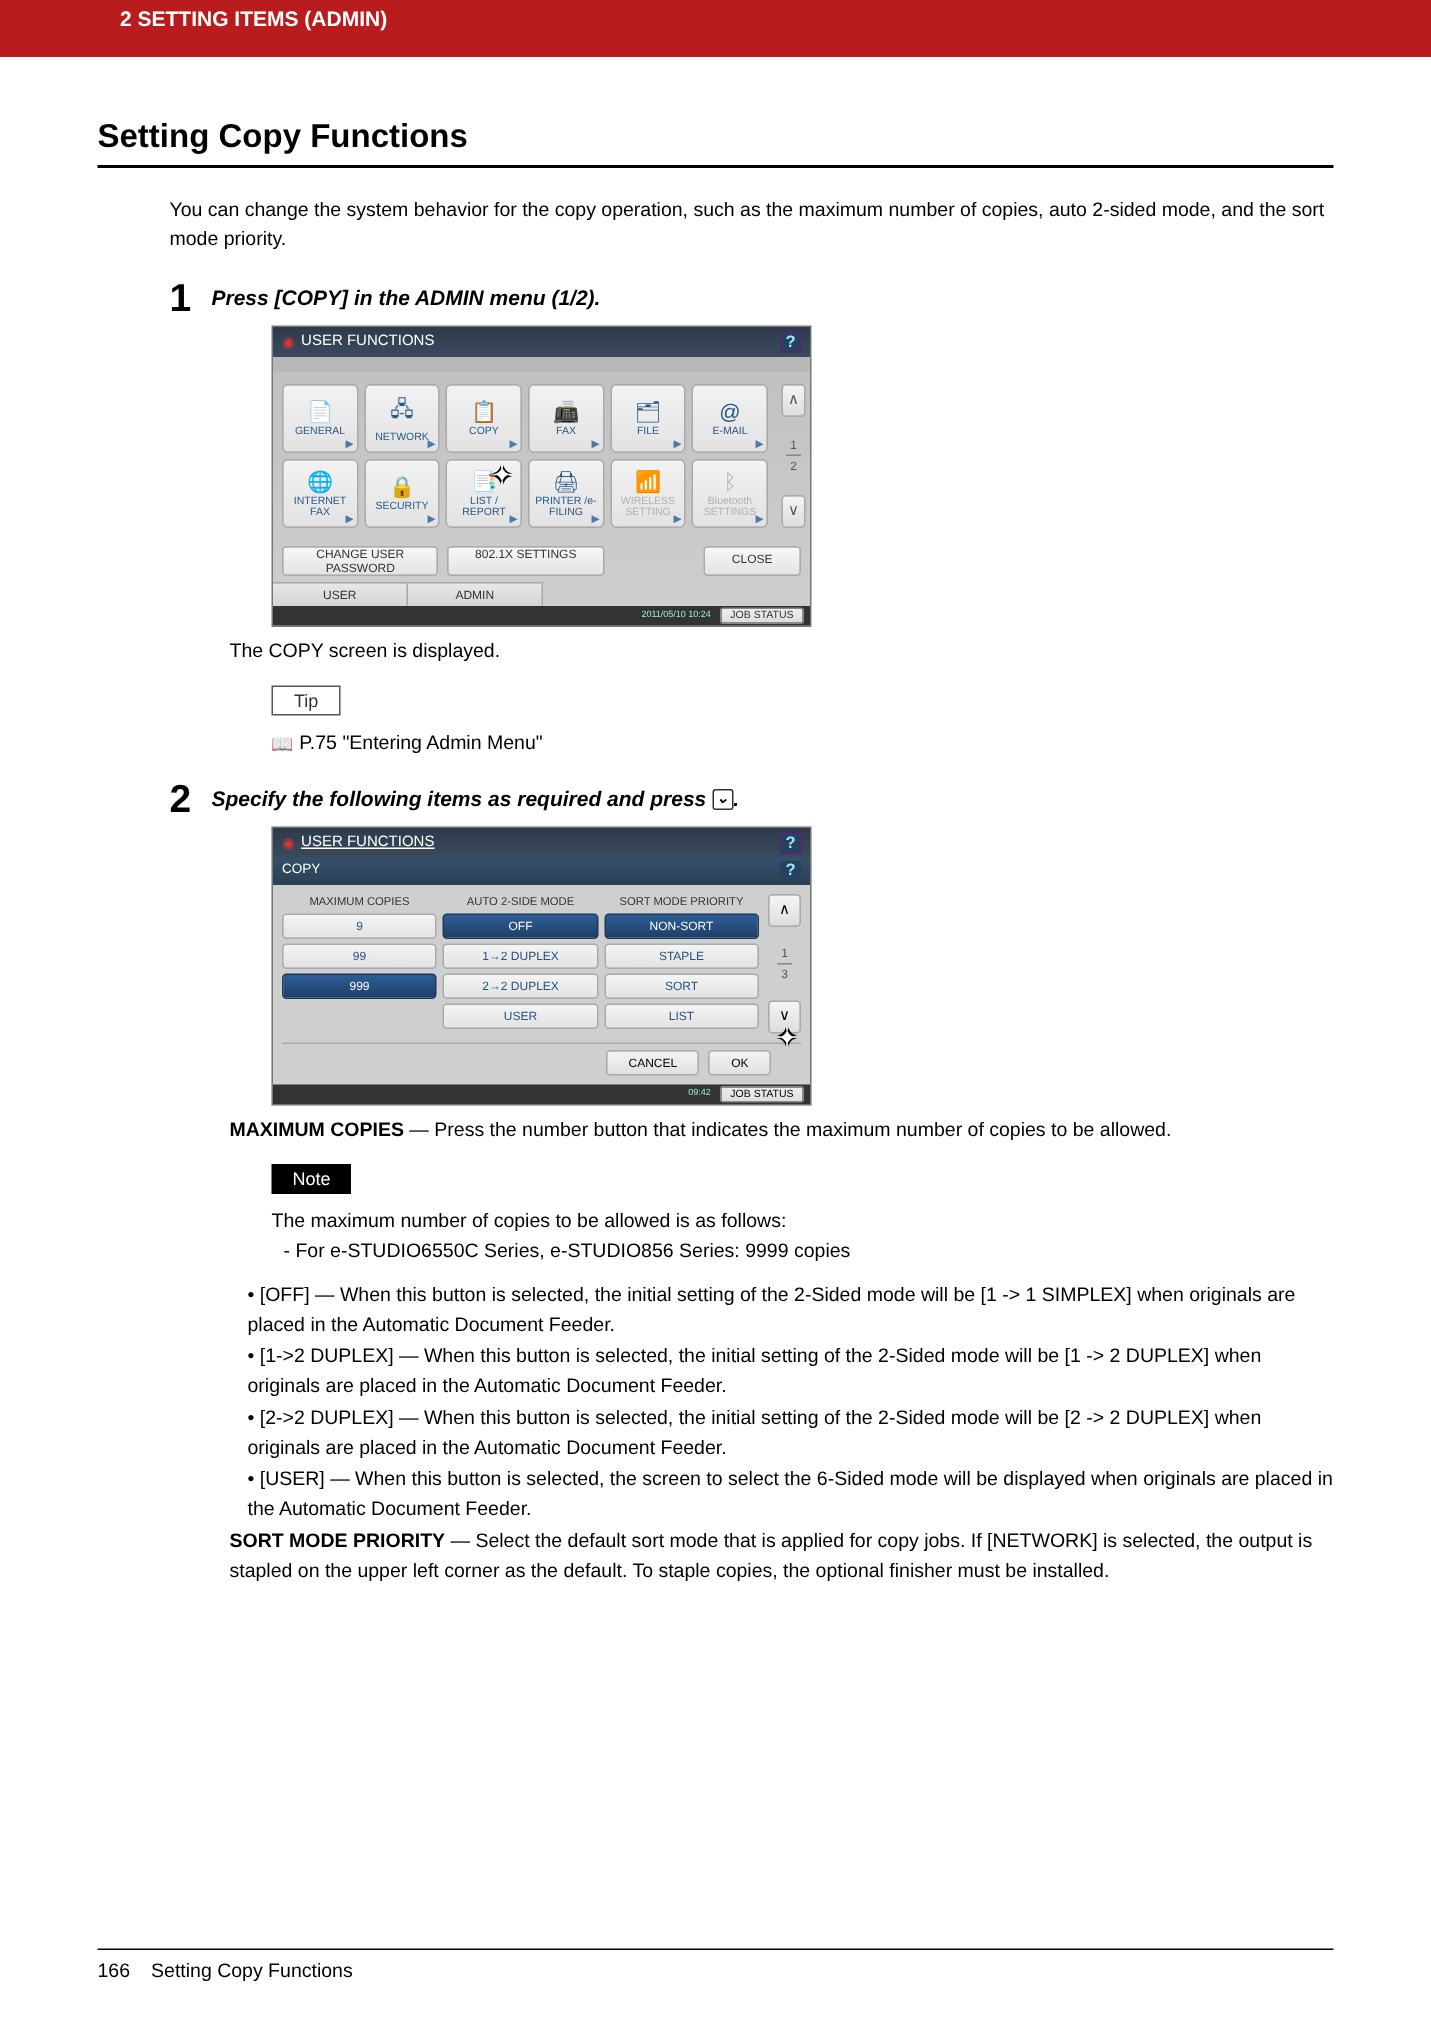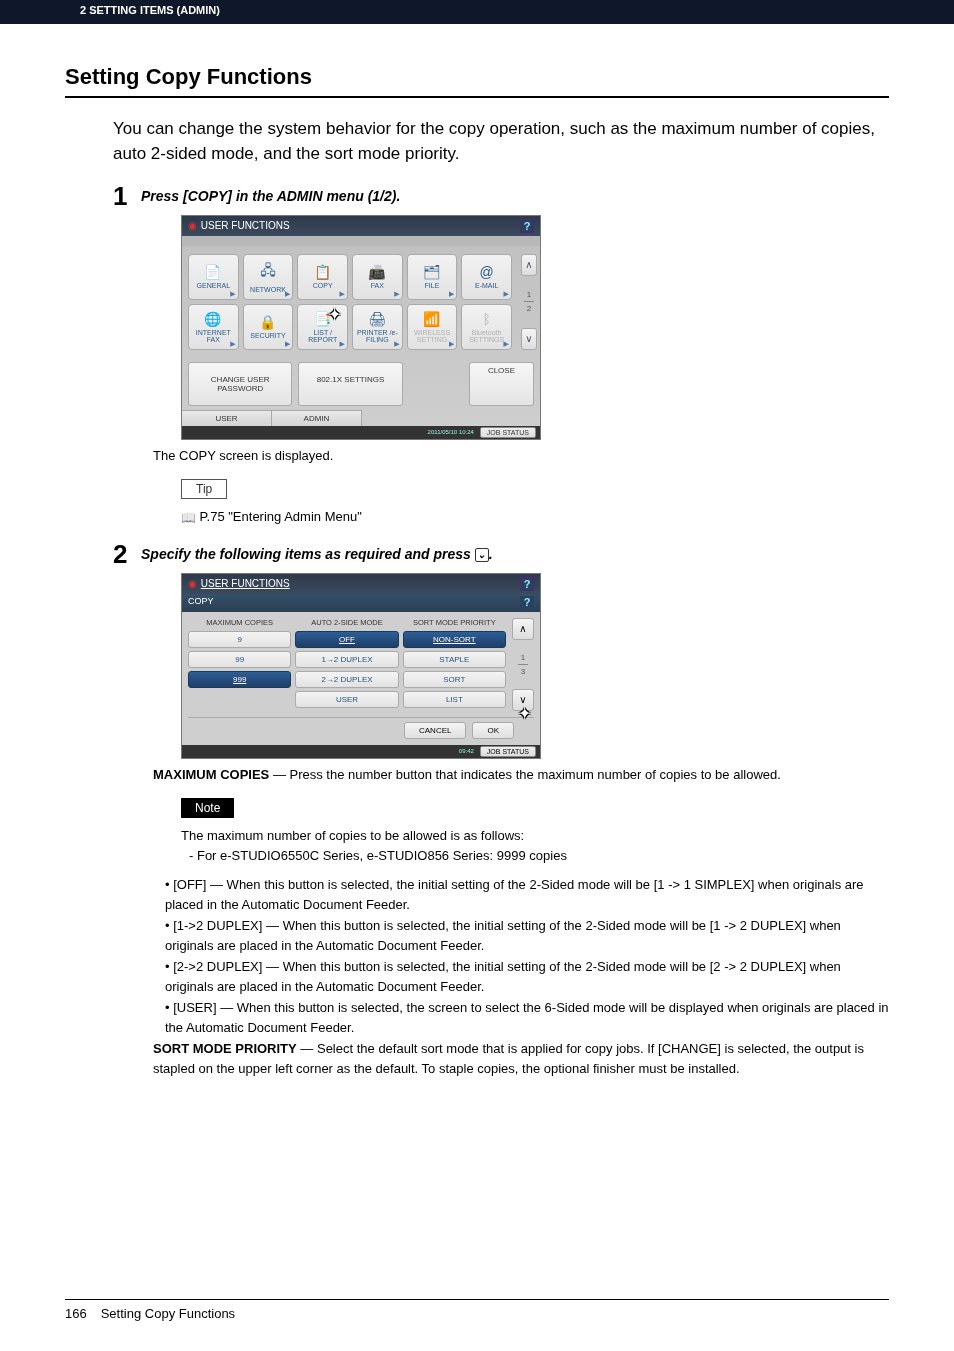--- a/index.html
+++ b/index.html
@@ -6,42 +6,42 @@
   body {
     font-family: Arial, Helvetica, sans-serif;
     width: 954px;
     height: 1351px;
     background: #fff;
     color: #000;
     position: relative;
     padding: 0;
   }
   .header-bar {
-    background: #0f172a;
+    background: #b91c1c;
     color: #fff;
-    font-size: 11px;
+    font-size: 14px;
     font-weight: bold;
     padding: 4px 10px 4px 80px;
-    height: 24px;
+    height: 38px;
   }
   .content {
     padding: 40px 65px 0 65px;
   }
   h1.section-title {
     font-size: 22px;
     font-weight: bold;
     margin-bottom: 6px;
   }
   .title-underline {
     height: 1.5px;
     background: #000;
     margin-bottom: 18px;
   }
   .intro {
-    font-size: 17px;
+    font-size: 13px;
     line-height: 1.5;
     margin-left: 48px;
     margin-bottom: 16px;
   }
   .step {
     display: flex;
     align-items: flex-start;
     margin-left: 48px;
     margin-bottom: 6px;
   }
@@ -220,21 +220,21 @@
   .ss-bottom-row {
     display: flex;
     gap: 6px;
     padding: 4px 6px;
   }
   .ss-btn {
     background: linear-gradient(#f6f6f6,#e4e4e4);
     border: 1px solid #aaa;
     border-radius: 3px;
     font-size: 8px;
-    padding: 12px 6px;
+    padding: 0 6px;
     color: #333;
     flex: 1;
     text-align: center;
     position: relative;
   }
   .ss-btn.small { flex: 0 0 auto; padding: 3px 18px; }
   .ss-tabs {
     display: flex;
   }
   .ss-tab {
@@ -303,21 +303,20 @@
     font-size: 8px;
     text-align: center;
     padding: 3px 2px;
     color: #26527c;
     margin-bottom: 3px;
   }
   .ss2-opt.sel {
     background: linear-gradient(#2e5e96,#1e3f68);
     color: #fff;
     border-color: #1a3a5a;
-    text-decoration: underline;
   }
   .ss2-side {
     width: 22px;
     display: flex;
     flex-direction: column;
     gap: 4px;
   }
   .ss2-footer {
     display: flex;
     justify-content: flex-end;
@@ -573,21 +572,21 @@
       </ul>
   </div>
 
   <div class="long-desc">
     <ul class="dot" id="auto2-list">
         <li>[OFF] — When this button is selected, the initial setting of the 2-Sided mode will be [1 -&gt; 1 SIMPLEX] when originals are placed in the Automatic Document Feeder.</li>
         <li>[1-&gt;2 DUPLEX] — When this button is selected, the initial setting of the 2-Sided mode will be [1 -&gt; 2 DUPLEX] when originals are placed in the Automatic Document Feeder.</li>
         <li>[2-&gt;2 DUPLEX] — When this button is selected, the initial setting of the 2-Sided mode will be [2 -&gt; 2 DUPLEX] when originals are placed in the Automatic Document Feeder.</li>
         <li>[USER] — When this button is selected, the screen to select the 6-Sided mode will be displayed when originals are placed in the Automatic Document Feeder.</li>
       </ul>
-    <p><b>SORT MODE PRIORITY</b><span> — Select the default sort mode that is applied for copy jobs. If [CHANGE] is selected, the output is stapled on the upper left corner as the default. To staple copies, the optional finisher must be installed.</span></p>
+    <p><b>SORT MODE PRIORITY</b><span> — Select the default sort mode that is applied for copy jobs. If [NETWORK] is selected, the output is stapled on the upper left corner as the default. To staple copies, the optional finisher must be installed.</span></p>
   </div>
 
 </div>
 
 <div class="page-footer">
   <span>166</span>
   <span>Setting Copy Functions</span>
 </div>
 
 </body></html>

